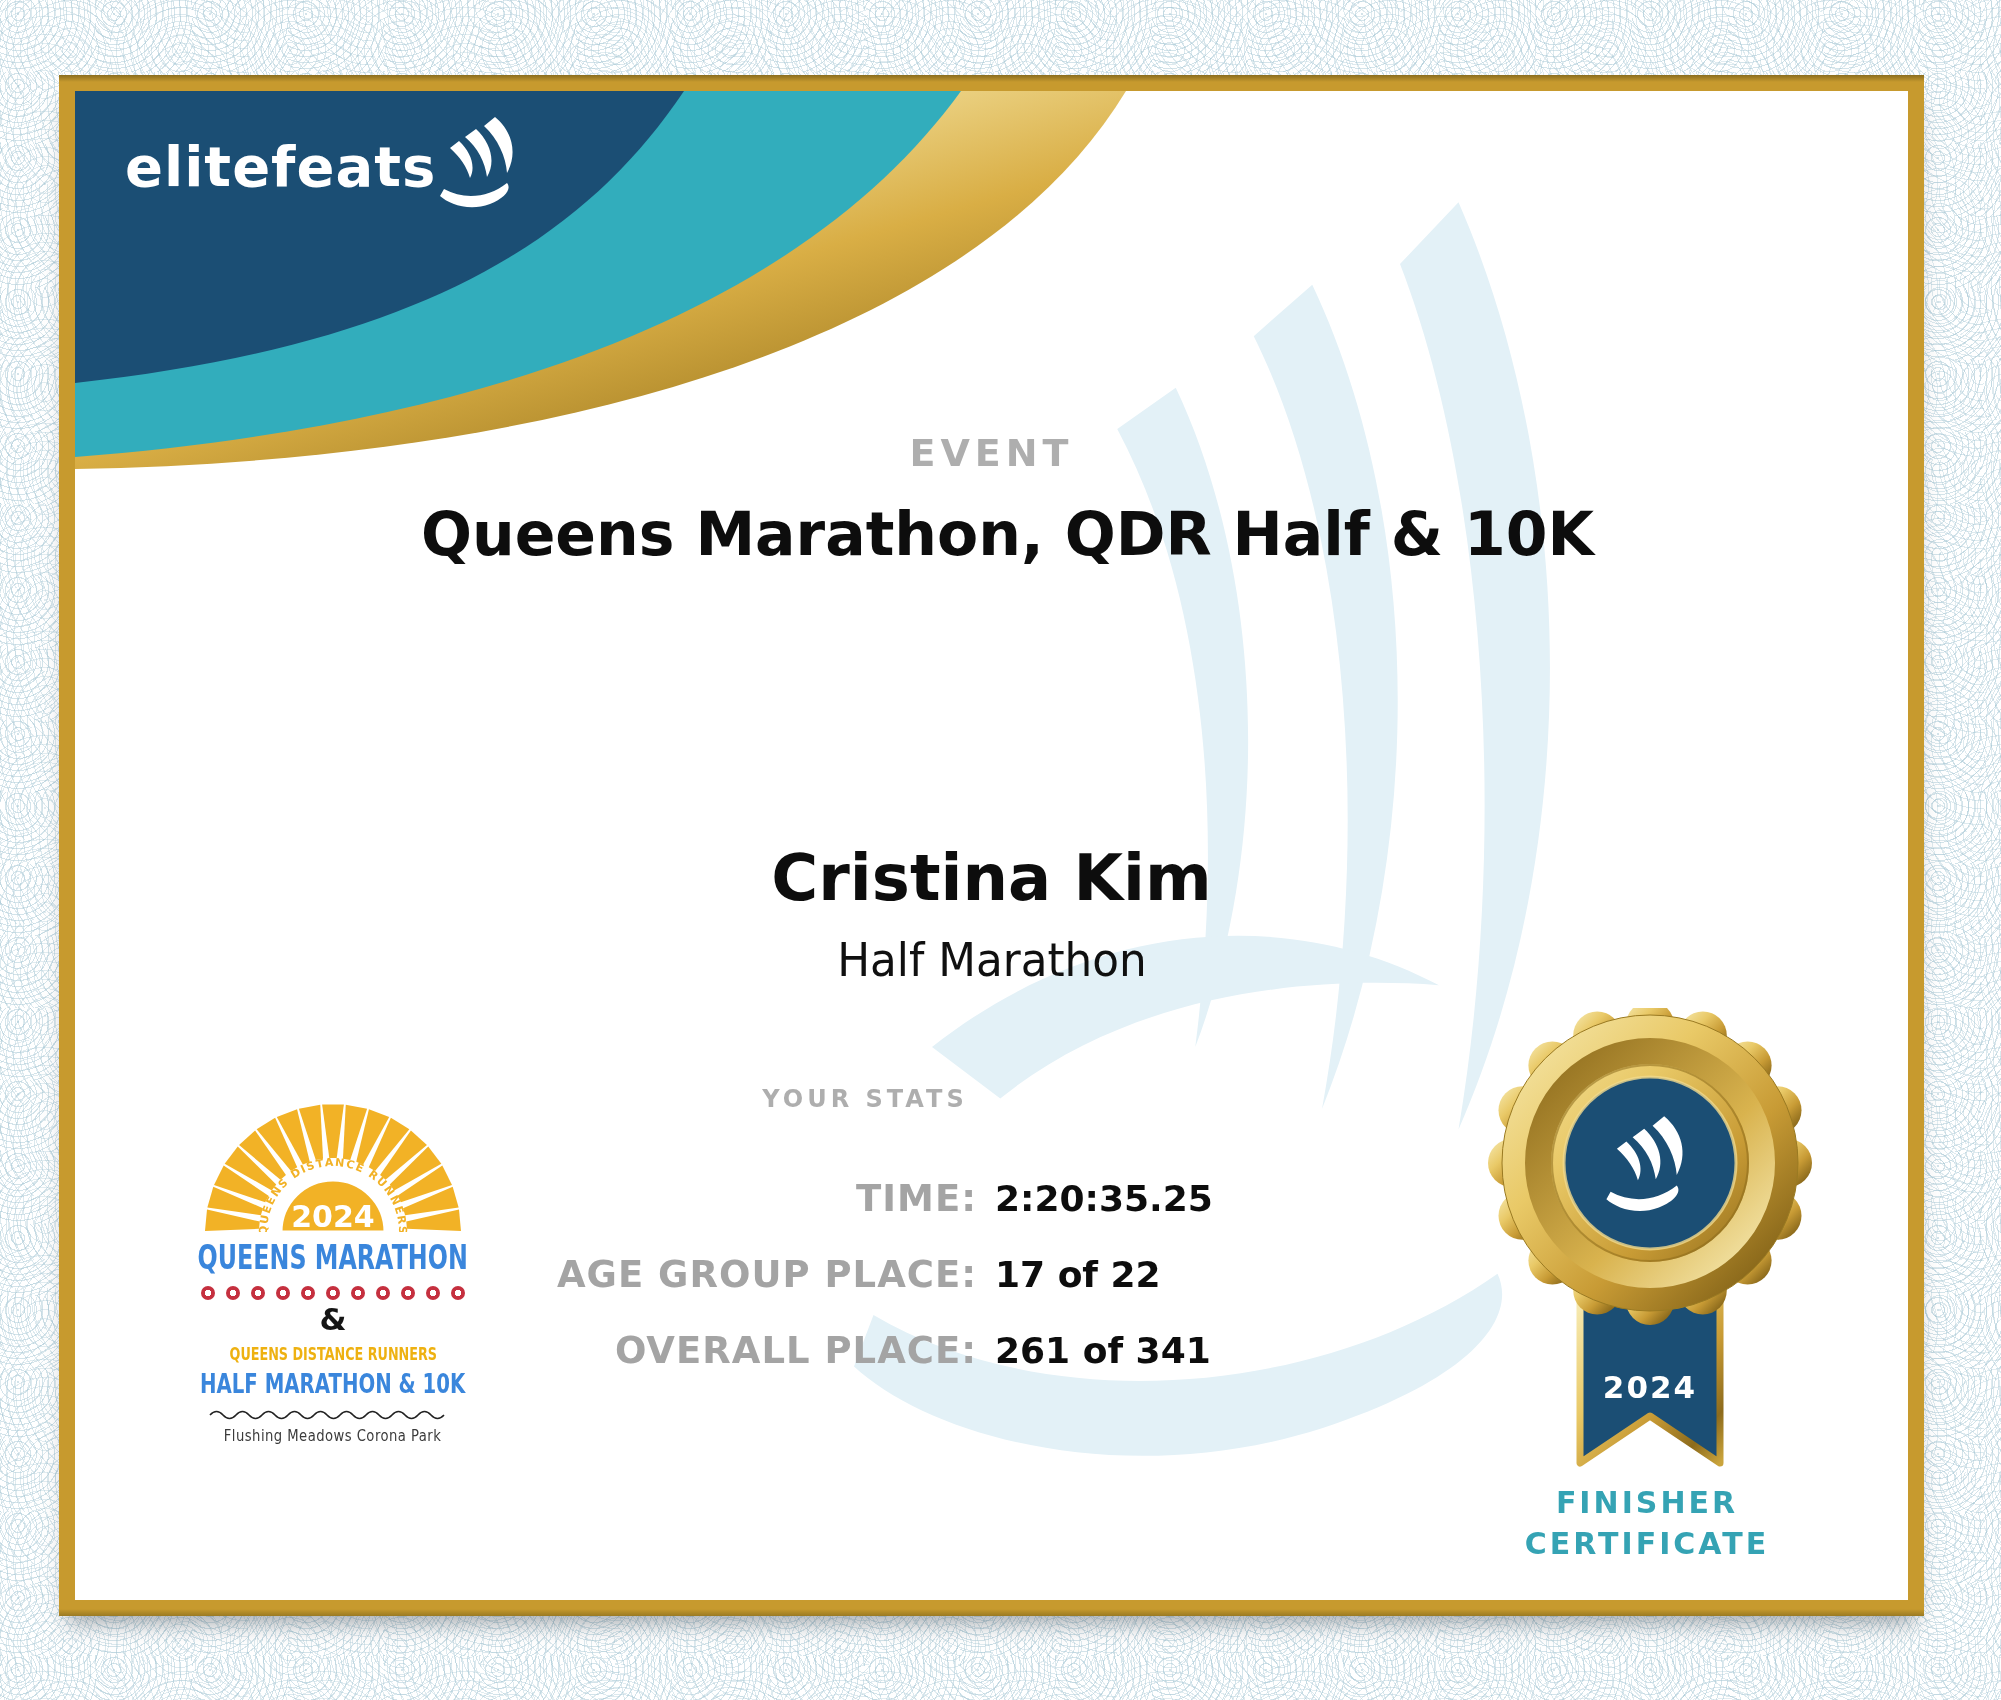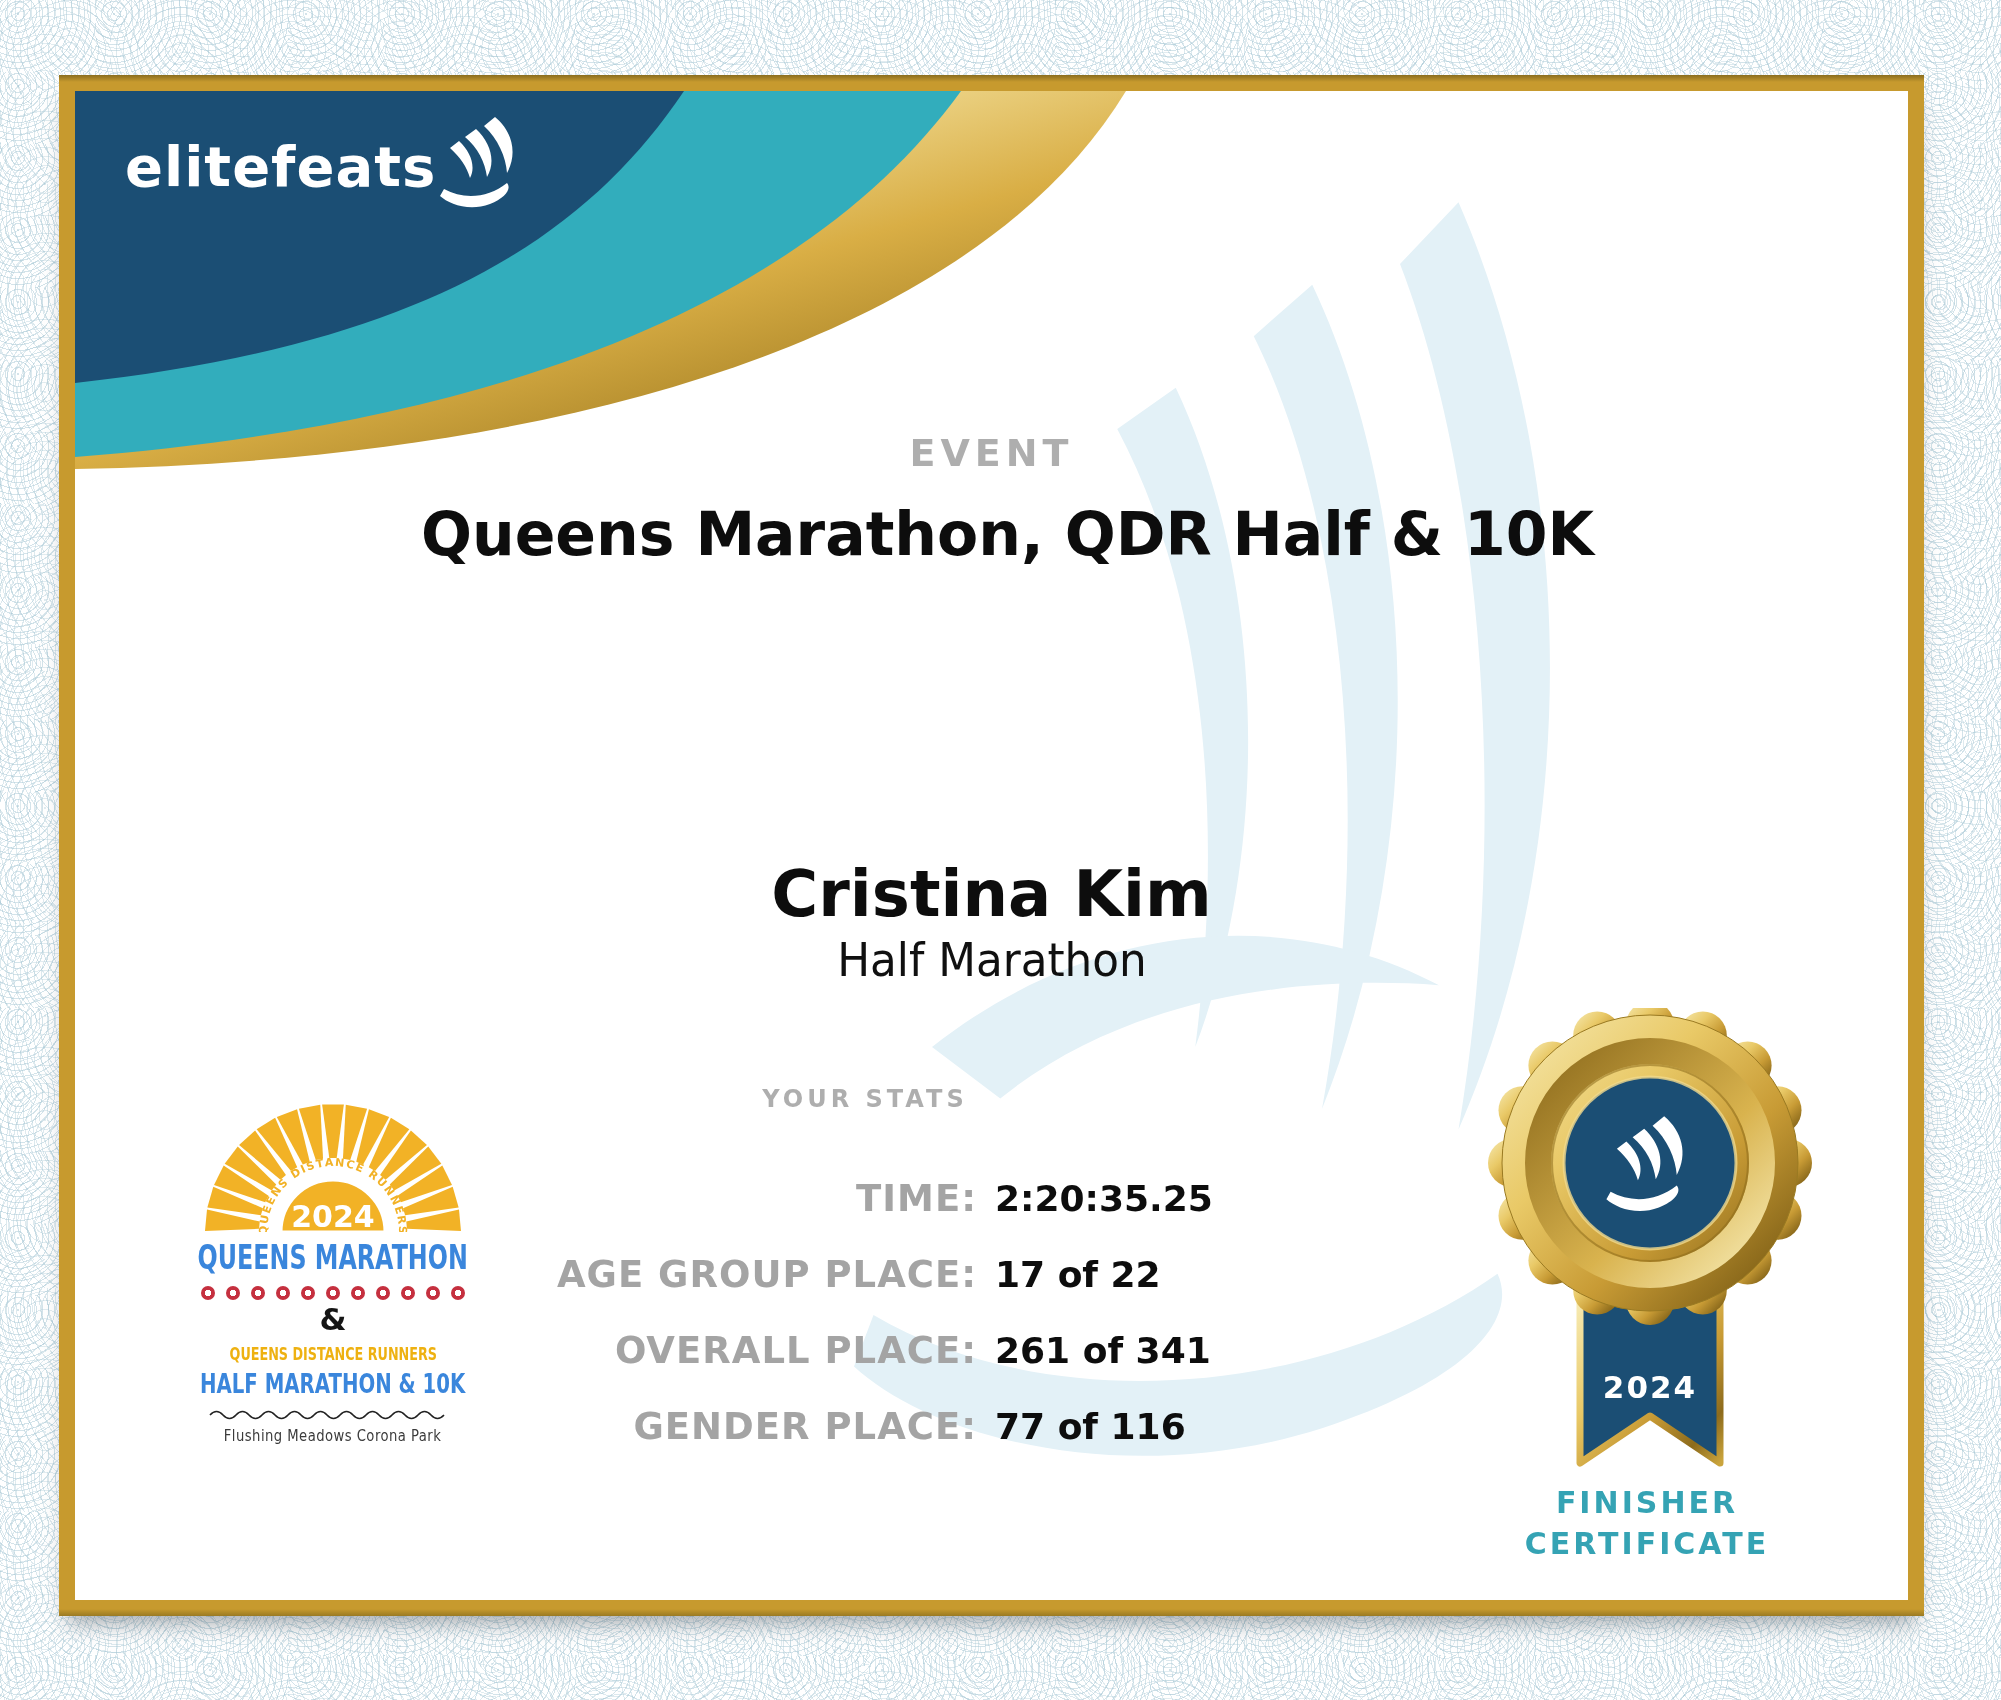--- a/index.html
+++ b/index.html
@@ -33,21 +33,21 @@
   .hdr{position:absolute;left:0;top:0;width:1100px;height:400px;}
 
   .brand{position:absolute;left:50px;top:48px;display:flex;align-items:flex-start;}
   .brand-text{color:#fff;font-size:56px;font-weight:bold;letter-spacing:1px;line-height:1;}
   .brand-foot{width:100px;height:100px;margin-left:-4px;margin-top:-26px;}
 
   .centered{position:absolute;left:0;width:100%;text-align:center;}
   .h-event{top:340px;font-size:38px;font-weight:bold;letter-spacing:5px;color:var(--label-gray);}
   .h-title{top:408px;font-size:60px;font-weight:bold;color:var(--ink);letter-spacing:0px;padding-left:16px;}
   .h-awarded{top:678px;font-size:38px;font-weight:bold;letter-spacing:3px;color:var(--label-gray);}
-  .h-name{top:766px;font-size:64px;font-weight:bold;color:var(--ink);}
+  .h-name{top:750px;font-size:64px;font-weight:bold;color:var(--ink);}
   .h-division{top:842px;font-size:46px;font-weight:400;color:#101010;}
   .h-division span{display:inline-block;transform:scaleX(.95);}
 
   .h-stats{position:absolute;left:790px;top:994px;transform:translateX(-50%);
     font-size:24px;font-weight:bold;letter-spacing:4px;color:var(--label-gray);white-space:nowrap;}
   .stats{position:absolute;left:0;top:1086px;width:1500px;}
   .stat-row{display:grid;grid-template-columns:902px 1fr;column-gap:18px;margin-bottom:33px;align-items:baseline;}
   .stat-label{text-align:right;font-size:37px;font-weight:600;letter-spacing:1px;color:#a4a4a4;}
   .stat-value{text-align:left;font-size:36px;font-weight:bold;color:var(--ink);}
 
@@ -141,24 +141,20 @@
           <div class="stat-label">TIME:</div>
           <div class="stat-value">2:20:35.25</div>
         </div>
         <div class="stat-row">
           <div class="stat-label">AGE GROUP PLACE:</div>
           <div class="stat-value">17 of 22</div>
         </div>
         <div class="stat-row">
           <div class="stat-label">OVERALL PLACE:</div>
           <div class="stat-value">261 of 341</div>
-        </div>
-        <div class="stat-row">
-          <div class="stat-label">GENDER PLACE:</div>
-          <div class="stat-value">77 of 116</div>
         </div>
       </div>
 
       <div class="qm-logo">
         <svg class="qm-sun" viewBox="0 0 300 135">
           <g id="sun-rays" fill="#f2b226">
               <polygon points="76.74900787918622,124.49799289104797 24.00884711743987,112.41174209188856 22.003504419349696,134.0528363010715 76.0665064777065,131.86335599900403"></polygon>
               <polygon points="79.92598396245874,111.21697503742614 30.304667417213324,89.64553651628006 24.356928863382805,110.54966921780091 77.90172152467673,118.33151953852011"></polygon>
               <polygon points="85.48924661737104,98.74585957431033 40.67656870936543,68.42382279792642 30.988977402719158,87.87912882437858 82.19215697277019,105.36730818851309"></polygon>
               <polygon points="93.24934560660816,87.50933538134262 54.77134833511644,49.46928094486596 41.67380357861714,66.81323318358629 88.79170718861224,93.4122026176498"></polygon>

